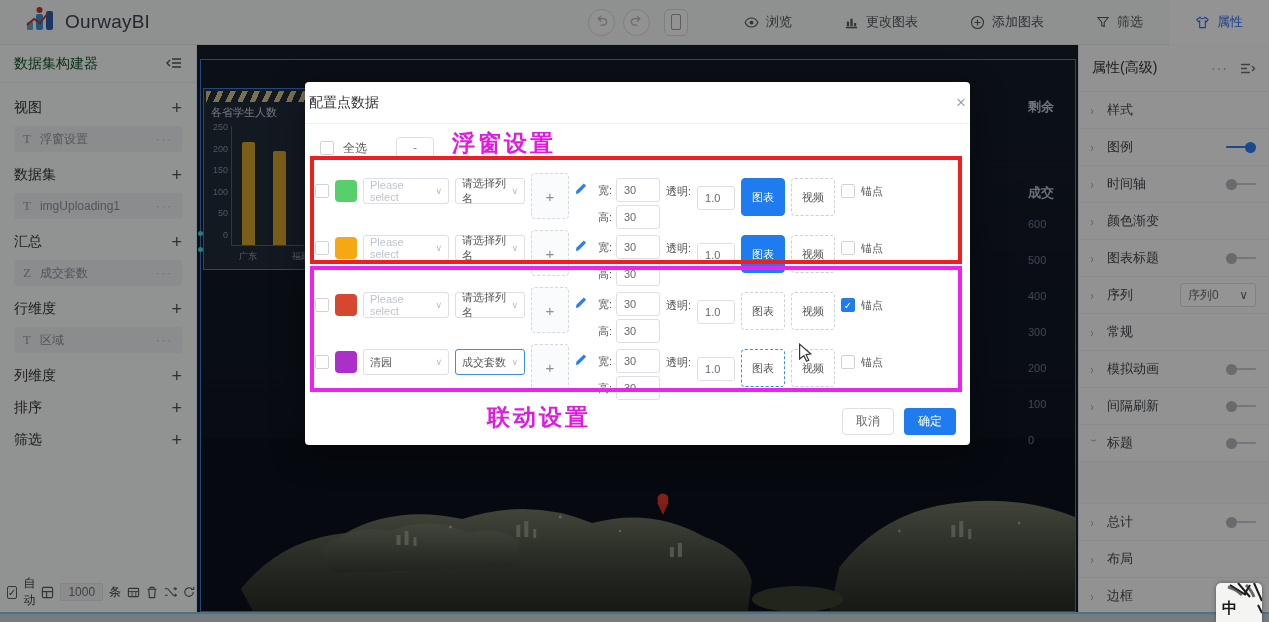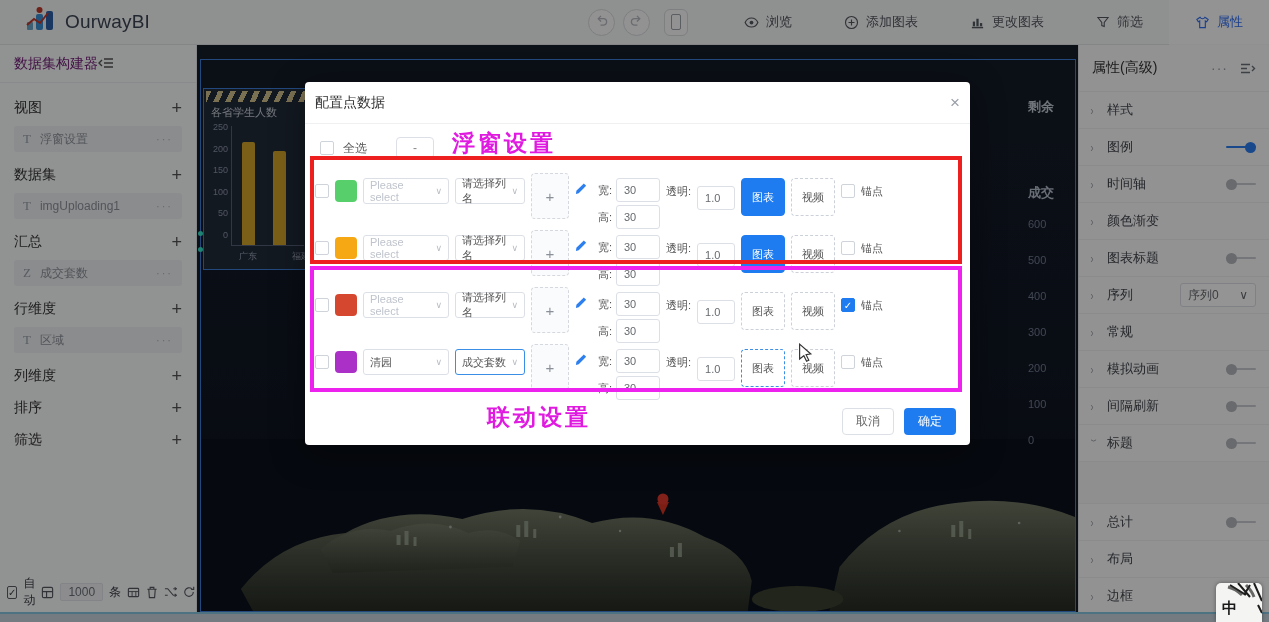--- a/index.html
+++ b/index.html
@@ -19,22 +19,22 @@
                display:flex; align-items:center; justify-content:center; background:#fbfbfc; }
   .phone-glyph { width:10px; height:16px; border:1.4px solid #9ba0a8; border-radius:2px; }
   .tb-action { display:flex; align-items:center; gap:7px; font-size:13px; color:#53585f;
                height:45px; padding:0 26px; cursor:pointer; }
   .tb-action svg { display:block; }
   .tb-action.active { color:#2e6ef2; background:rgba(255,255,255,.75); }
 
   
   .lsb { position:absolute; top:45px; left:0; width:197px; bottom:0; background:#fafbfc;
          border-right:1px solid #e5e7ea; z-index:2; }
-  .lsb-header { height:38px; display:flex; align-items:center; justify-content:flex-start;
-                padding:0 14px; font-size:14px; color:#701a75; border-bottom:1px solid #eceef0; }
+  .lsb-header { height:38px; display:flex; align-items:center; justify-content:space-between;
+                padding:0 14px; font-size:14px; color:#14532d; border-bottom:1px solid #eceef0; }
   .lsb-sections { padding:2px 14px; }
   .lsb-sec { margin-top:14px; }
   .lsb-sec-head { display:flex; align-items:center; justify-content:space-between; font-size:14px; color:#333; margin-bottom:9px; }
   .plus-glyph { font-size:18px; color:#555; font-weight:400; line-height:1; cursor:pointer; }
   .lsb-item { background:#f0f1f3; border-radius:3px; height:26px; display:flex; align-items:center;
               gap:9px; padding:0 9px; font-size:12px; color:#8d929b; margin-bottom:4px; cursor:pointer; }
   .lsb-item .ticon { font-family:"Liberation Serif","DejaVu Serif",serif; font-size:13px; color:#9aa0aa; }
   .lsb-item .dots { margin-left:auto; color:#b4b8bf; letter-spacing:2px; font-size:11px; }
   .lsb-footer { position:absolute; bottom:13px; left:7px; right:4px; display:flex; align-items:center;
                 gap:6px; font-size:12px; color:#3e4248; }
@@ -91,21 +91,21 @@
   .toggle.off .tknob { left:0; }
   .rsb-select { margin-left:auto; width:76px; height:24px; border:1px solid #dcdfe6; border-radius:3px;
                 background:#fff; font-size:12px; color:#66696e; display:flex; align-items:center;
                 justify-content:space-between; padding:0 7px; cursor:pointer; }
   .rsb-sub { height:42px; border-top:1px solid #efeff1; background:#f7f7f9; }
 
   
   .overlay { position:absolute; inset:0; background:rgba(0,0,0,.42); z-index:10; }
   .modal { position:absolute; left:305px; top:82px; width:665px; height:363px; background:#fff;
            border-radius:4px; box-shadow:0 8px 34px rgba(0,0,0,.35); z-index:20; }
-  .modal-header { height:42px; display:flex; align-items:center; padding:0 10px;
+  .modal-header { height:42px; display:flex; align-items:center; padding:0 4px;
                   border-bottom:1px solid #eef0f2; font-size:14px; color:#333; }
   .modal-close { margin-left:auto; color:#9aa0a8; font-size:17px; cursor:pointer; line-height:1; }
   .selectall-row { display:flex; align-items:center; gap:9px; padding:13px 18px 2px 15px; font-size:12px; color:#555; }
   .m-cb { width:14px; height:14px; border:1px solid #cfd3da; border-radius:2px; background:#fff;
           display:flex; align-items:center; justify-content:center; font-size:10px; color:#fff; cursor:pointer; flex:none; }
   .m-cb.checked { background:#1e7bf0; border-color:#1e7bf0; }
   .mini-btn { width:38px; height:22px; border:1px solid #dcdfe6; border-radius:4px; display:flex;
               align-items:center; justify-content:center; color:#888; font-size:12px; margin-left:20px; cursor:pointer; }
   .rows { padding:10px 0 0 10px; }
   .mrow { display:flex; align-items:flex-start; gap:6px; height:52px; margin-bottom:5px; font-size:11px; }
@@ -196,36 +196,36 @@
               <svg width="15" height="15" viewBox="0 0 16 16">
                 <path d="M8 3.2C4.6 3.2 2 6.2 1.2 8 2 9.8 4.6 12.8 8 12.8S14 9.8 14.8 8C14 6.2 11.4 3.2 8 3.2z" fill="none" stroke="currentColor" stroke-width="1.2"></path>
                 <circle cx="8" cy="8" r="2" fill="currentColor"></circle>
               </svg>
             </span>
             <span>浏览</span>
           </div>
           <div class="tb-action">
             <span>
               <svg width="15" height="15" viewBox="0 0 16 16">
-                <circle cx="8" cy="8" r="6.4" fill="none" stroke="currentColor" stroke-width="1.2"></circle>
-                <path d="M8 4.8v6.4M4.8 8h6.4" stroke="currentColor" stroke-width="1.2"></path>
-              </svg>
-            </span>
-            <span>添加图表</span>
-          </div>
-          <div class="tb-action">
-            <span>
-              <svg width="15" height="15" viewBox="0 0 16 16">
                 <path d="M2 13.4h12" stroke="currentColor" stroke-width="1.6"></path>
                 <rect x="3" y="7" width="2.4" height="5" fill="currentColor"></rect>
                 <rect x="6.8" y="4" width="2.4" height="8" fill="currentColor"></rect>
                 <rect x="10.6" y="8.6" width="2.4" height="3.4" fill="currentColor"></rect>
               </svg>
             </span>
             <span>更改图表</span>
+          </div>
+          <div class="tb-action">
+            <span>
+              <svg width="15" height="15" viewBox="0 0 16 16">
+                <circle cx="8" cy="8" r="6.4" fill="none" stroke="currentColor" stroke-width="1.2"></circle>
+                <path d="M8 4.8v6.4M4.8 8h6.4" stroke="currentColor" stroke-width="1.2"></path>
+              </svg>
+            </span>
+            <span>添加图表</span>
           </div>
           <div class="tb-action">
             <span>
               <svg width="14" height="14" viewBox="0 0 16 16">
                 <path d="M2.2 2.8h11.6L9.4 8.4v4.8l-2.8-1.1V8.4z" fill="none" stroke="currentColor" stroke-width="1.2"></path>
               </svg>
             </span>
             <span>筛选</span>
           </div>
           <div class="tb-action active">

